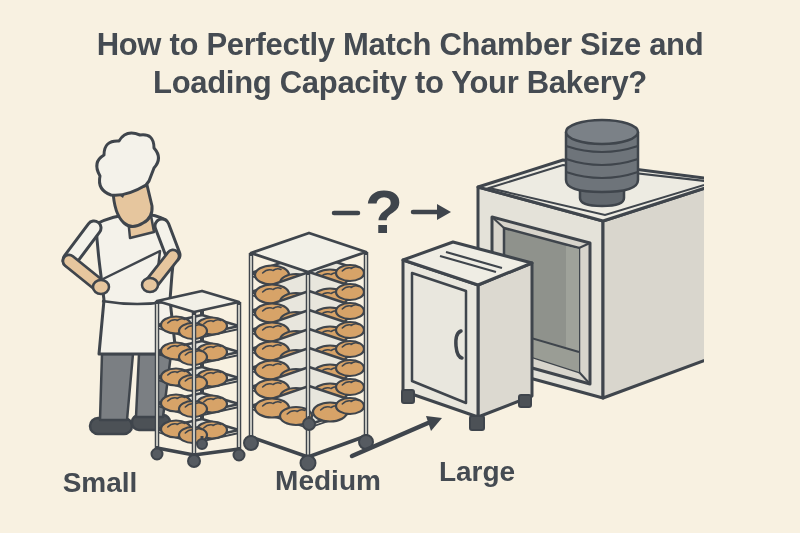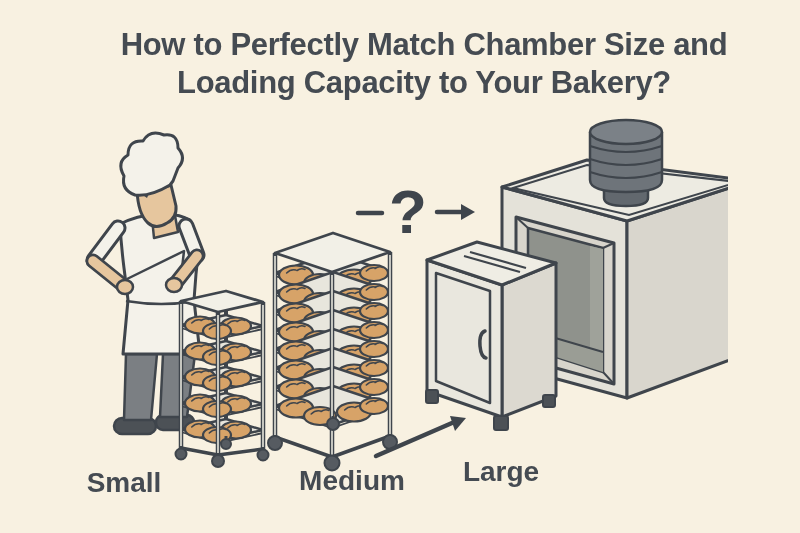--- a/index.html
+++ b/index.html
@@ -1,20 +1,19 @@
 <!DOCTYPE html>
 <html style="--bg: #f8f1e1;"><head>
 <meta charset="utf-8">
 <style>
   html,body{margin:0;padding:0;background:#f8f1e1;}
   .stage{
     position:relative;width:704px;height:533px;overflow:hidden;
     background:var(--bg,#f8f1e1);
     font-family:"Liberation Sans",sans-serif;
-    padding-left:24px;
   }
   svg{display:block;}
   .title-text{font-family:"Liberation Sans",sans-serif;font-weight:bold;font-size:31px;fill:#454b52;letter-spacing:-0.3px;}
   .size-label{font-family:"Liberation Sans",sans-serif;font-weight:bold;font-size:28px;fill:#454b52;}
   .qmark-text{font-family:"Liberation Sans",sans-serif;font-weight:bold;font-size:62px;fill:#3f454c;}
 </style>
 </head>
 <body>
 
 <div class="stage">

